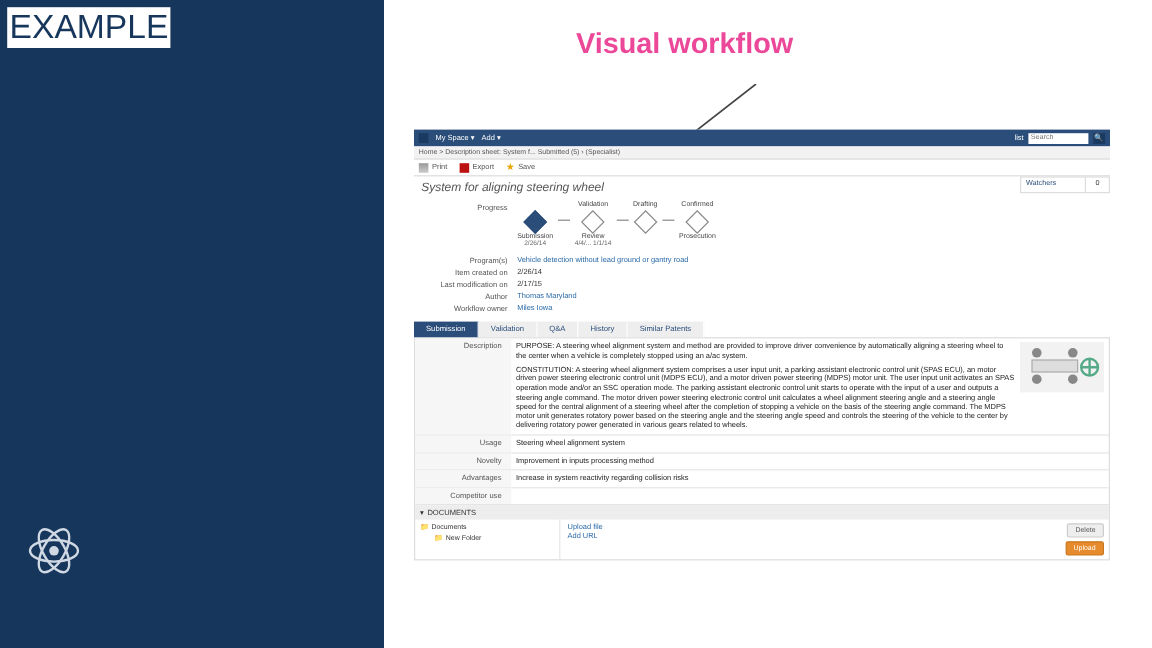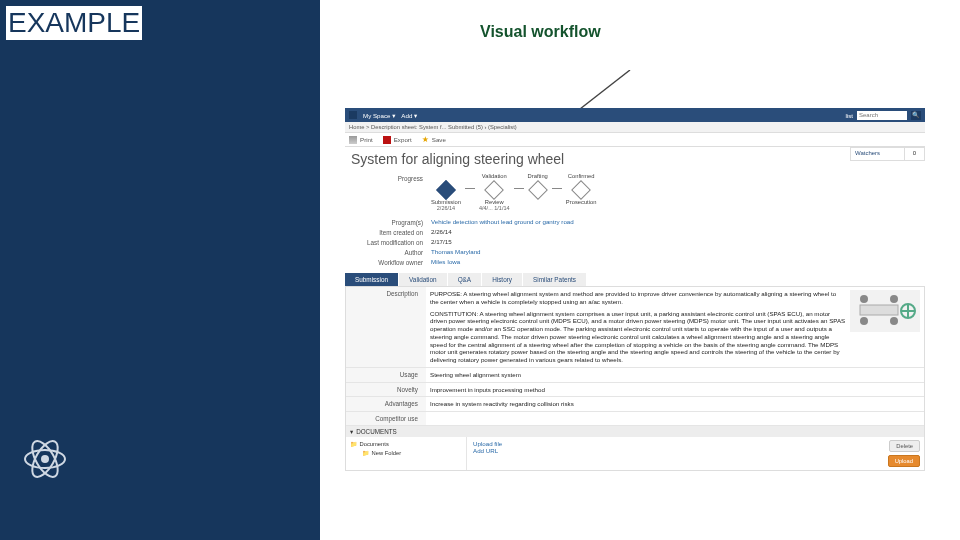--- a/index.html
+++ b/index.html
@@ -1,38 +1,38 @@
 <!DOCTYPE html>
 <html><head>
 <meta charset="utf-8">
 <style>
   * { margin:0; padding:0; box-sizing:border-box; font-family: Arial, sans-serif; }
   html,body { width:960px; height:540px; overflow:hidden; }
   .slide { position:relative; width:960px; height:500px; background:#fff; }
   .left-panel { position:absolute; left:0; top:0; width:320px; height:540px; background:#16365c; }
   .example-label { position:absolute; left:6px; top:6px; font-size:28px; color:#16365c; background:#fff; padding:1px 2px; }
-  .slide-title { position:absolute; left:480px; top:22px; font-size:16px; font-weight:bold; color:#14532d; line-height:1.25; }
+  .slide-title { position:absolute; left:480px; top:22px; font-size:24px; font-weight:bold; color:#ec4899; line-height:1.25; }
   .arrow { position:absolute; left:520px; top:70px; }
   .logo { position:absolute; left:22px; bottom:18px; width:46px; height:46px; }
   .logo svg { width:46px; height:46px; }
 
   .app { position:absolute; left:345px; top:108px; width:580px; height:420px; background:#fff; font-size:6.2px; color:#333; }
   .topbar { height:14px; background:#2a4d7a; display:flex; align-items:center; color:#fff; padding:0 4px; gap:6px; }
   .topbar .home-ico { width:8px; height:8px; background:#1b3a61; display:inline-block; }
   .topbar .right { margin-left:auto; display:flex; align-items:center; gap:4px; }
   .topbar input { width:50px; height:9px; font-size:6px; border:none; padding:0 2px; }
   .search-btn { width:10px; height:9px; background:#1b3a61; display:flex; align-items:center; justify-content:center; color:#fff; }
   .bc { height:11px; background:#f2f2f2; padding:2px 4px; font-size:5.8px; color:#555; border-bottom:1px solid #ddd;}
   .toolbar { height:14px; display:flex; align-items:center; gap:10px; padding:0 4px; border-bottom:1px solid #ddd; }
   .tool { display:flex; align-items:center; gap:3px; color:#555; }
   .tool .ico { width:8px; height:8px; display:inline-block; }
   .ico-print { background:linear-gradient(#999,#ccc); }
   .ico-pdf { background:#b11; }
   .ico-star { color:#e6a500; font-size:8px; line-height:1; }
-  .pg-title { font-size:14px; color:#555; padding:4px 6px; }
+  .pg-title { font-size:10px; color:#555; padding:4px 6px;font-style:italic; }
 
   .progress-row { display:flex; padding:2px 6px 6px; }
   .label-col { width:80px; text-align:right; padding-right:8px; color:#555; font-size:6.3px; padding-top:2px;}
   .wf { display:flex; align-items:flex-start; gap:4px; }
   .stage { display:flex; flex-direction:column; align-items:center; font-size:5.8px; color:#444; }
   .stage .lbltop { height:8px; }
   .diamond { width:14px; height:14px; transform:rotate(45deg); border:1px solid #888; background:#fff; margin:2px 0; }
   .diamond.active { background:#2a4d7a; border-color:#2a4d7a; }
   .stage .date { font-size:5.5px; color:#666; }
   .line { width:10px; border-top:1px solid #888; margin-top:15px; }

